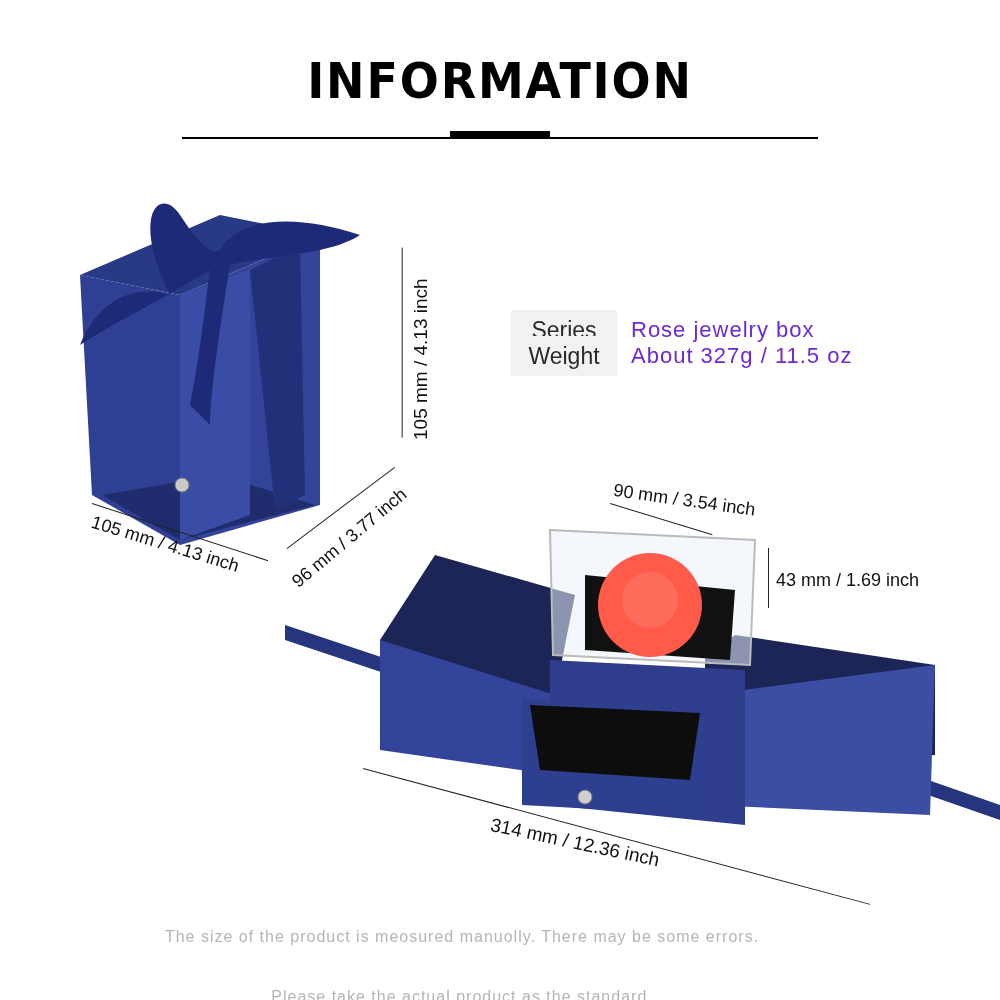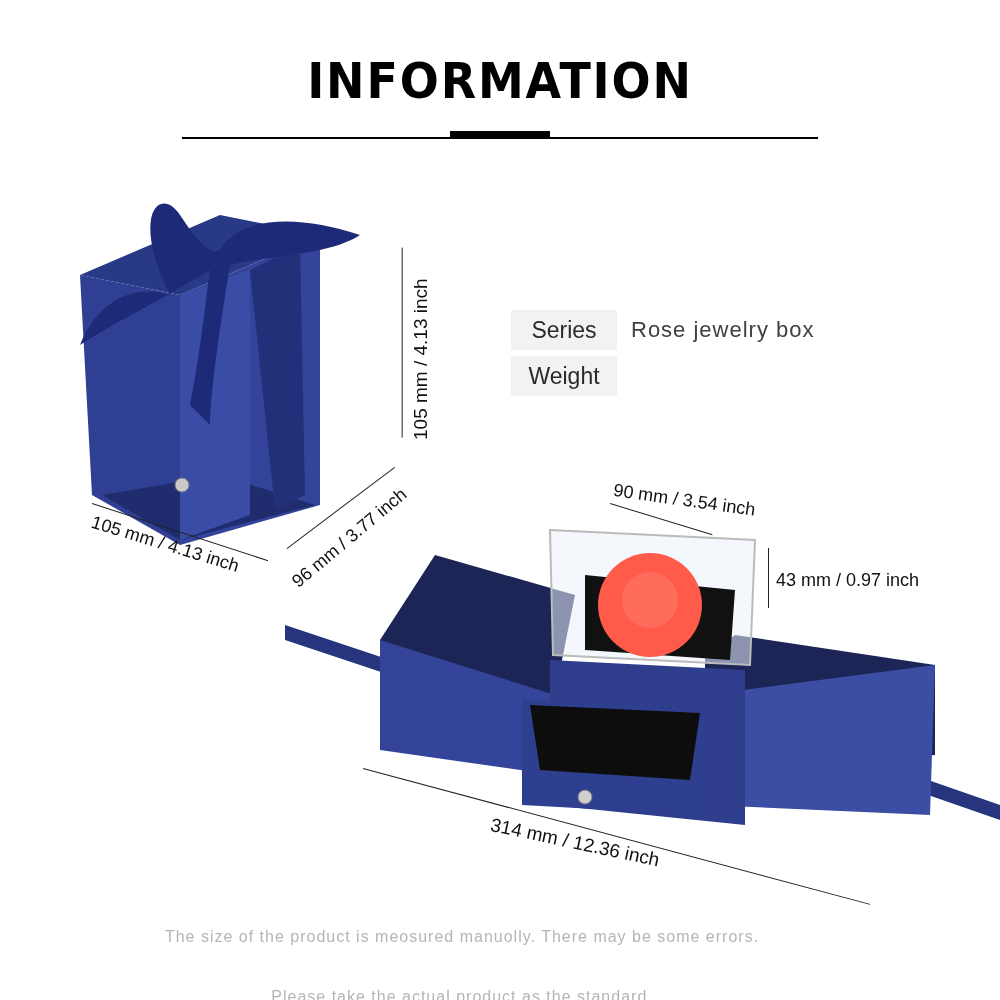--- a/index.html
+++ b/index.html
@@ -2,21 +2,21 @@
 <html><head>
 <meta charset="utf-8">
 <style>
   html,body{margin:0;padding:0;background:#fff;}
   body{width:1000px;height:1000px;position:relative;overflow:hidden;font-family:"Liberation Sans",sans-serif;}
   .title{position:absolute;left:0;width:1000px;top:52px;text-align:center;font-family:"DejaVu Sans",sans-serif;font-weight:bold;font-size:50px;letter-spacing:2px;color:#000;transform:scaleX(0.92);}
   .rule{position:absolute;left:182px;width:636px;top:137px;height:2px;background:#000;}
   .rule-accent{position:absolute;left:450px;width:100px;top:131px;height:7px;background:#000;}
   .spec-row{position:absolute;left:511px;height:40px;display:flex;align-items:center;}
   .spec-label{width:106px;height:40px;background:#f2f2f2;display:flex;align-items:center;justify-content:center;font-size:23px;font-weight:normal;color:#2a2a2a;}
-  .spec-value{margin-left:14px;font-size:22px;color:#404040;letter-spacing:1px;}
+  .spec-value{margin-left:14px;font-size:22px;color:#6d28d9;letter-spacing:1px;}
   .dim{position:absolute;font-size:18px;color:#111;white-space:nowrap;transform-origin:left top;}
   .line{position:absolute;background:#222;height:1.3px;transform-origin:left center;}
   .note{position:absolute;left:0;width:924px;text-align:center;font-size:16px;color:#b5b5b5;letter-spacing:1px;}
   svg{position:absolute;}
 </style>
 </head>
 <body>
 
 <div class="title">INFORMATION</div>
 <div class="rule"></div>
@@ -37,22 +37,23 @@
 <div class="dim" style="left:410px;top:440px;transform:rotate(-90deg);font-size:19px;">105 mm / 4.13 inch</div>
 <div class="line" style="left:92px;top:503px;width:185px;transform:rotate(18deg);"></div>
 <div class="dim" style="left:95px;top:512px;transform:rotate(17deg);">105 mm / 4.13 inch</div>
 <div class="line" style="left:287px;top:548px;width:135px;transform:rotate(-37deg);"></div>
 <div class="dim" style="left:288px;top:576px;transform:rotate(-40deg);">96 mm / 3.77 inch</div>
 
 <div class="spec-row" style="top:310px;">
   <div class="spec-label">Series</div>
   <div class="spec-value">Rose jewelry box</div>
 </div>
-<div class="spec-row" style="top:356px;">
+<div class="spec-row" style="top:336px;">
   <div class="spec-label">Weight</div>
+  <div class="spec-value">About 327g / 11.5 oz</div>
 </div>
 
 <svg style="left:285px;top:515px" width="715" height="330" viewBox="0 0 715 330">
   <path d="M0,110 L120,150 L120,165 L0,125 Z" fill="#26357d"></path>
   <path d="M600,250 L715,290 L715,305 L600,265 Z" fill="#26357d"></path>
   <polygon points="95,125 150,40 290,80 270,180 95,170" fill="#1c2556"></polygon>
   <polygon points="95,125 270,180 270,260 95,235" fill="#34449a"></polygon>
   <polygon points="420,140 450,120 650,150 650,240 420,260" fill="#1c2556"></polygon>
   <polygon points="420,180 650,150 645,300 420,290" fill="#3b4ea3"></polygon>
   <polygon points="265,145 460,155 460,310 265,290" fill="#2e3d8c"></polygon>
@@ -61,18 +62,18 @@
   <circle cx="365" cy="90" r="52" fill="#ff5a4a"></circle>
   <circle cx="365" cy="85" r="28" fill="#ff6c5c"></circle>
   <polygon points="237,185 420,195 420,300 237,290" fill="#2f3f90"></polygon>
   <polygon points="245,190 415,198 405,265 255,255" fill="#0d0d0d"></polygon>
   <circle cx="300" cy="282" r="7" fill="#cfcfcf" stroke="#777"></circle>
 </svg>
 
 <div class="line" style="left:610px;top:503px;width:107px;transform:rotate(17deg);"></div>
 <div class="dim" style="left:615px;top:480px;transform:rotate(8deg);">90 mm / 3.54 inch</div>
 <div class="line" style="left:768px;top:548px;width:1.3px;height:60px;"></div>
-<div class="dim" style="left:776px;top:570px;">43 mm / 0.97 inch</div>
+<div class="dim" style="left:776px;top:570px;">43 mm / 1.69 inch</div>
 <div class="line" style="left:363px;top:768px;width:525px;transform:rotate(15deg);"></div>
 <div class="dim" style="left:493px;top:814px;transform:rotate(12deg);font-size:19px;">314 mm / 12.36 inch</div>
 
 <div class="note" style="top:928px;">The size of the product is meosured manuolly. There may be some errors.</div>
 <div class="note" style="top:988px;">Please take the actual product as the standard.</div>
 
 </body></html>

